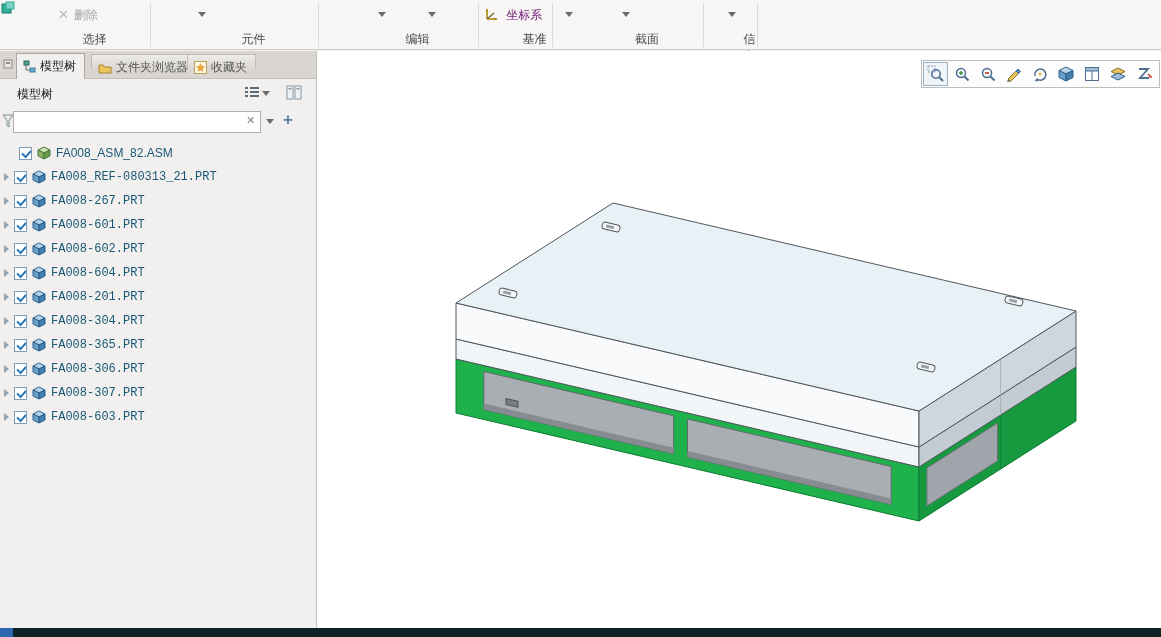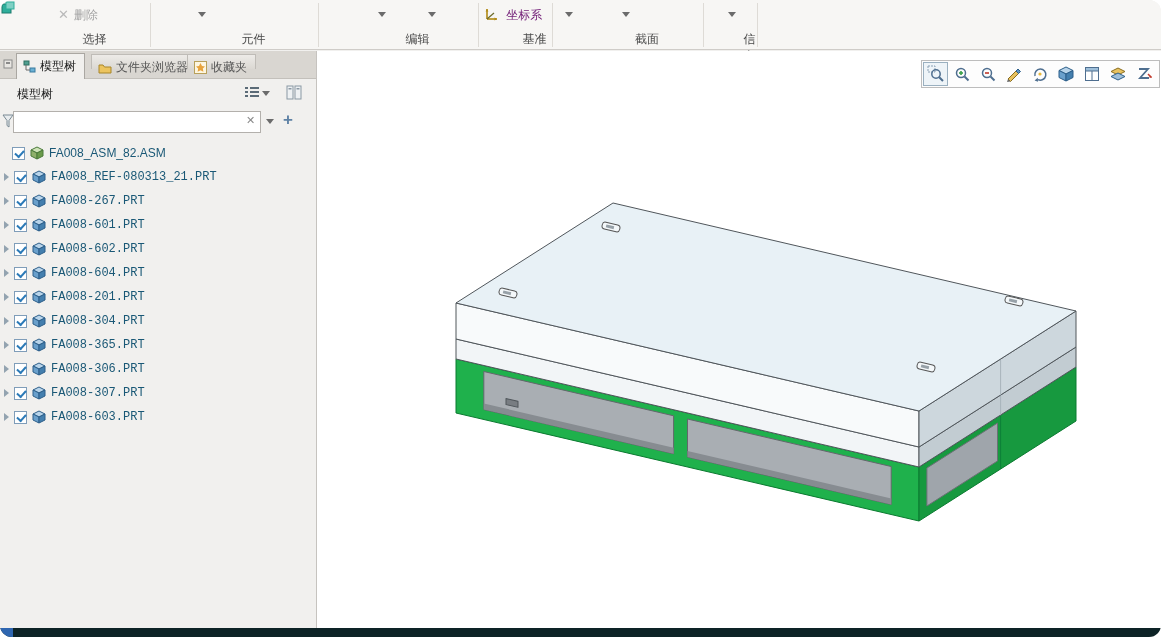--- a/index.html
+++ b/index.html
@@ -1,18 +1,18 @@
 <!DOCTYPE html>
 <html><head>
 <meta charset="utf-8">
 <style>
   * { margin:0; padding:0; box-sizing:border-box; }
   html,body { width:1161px; height:637px; overflow:hidden; }
   body { font-family:"Liberation Sans","DejaVu Sans",sans-serif; font-size:12px; color:#333; background:#fff; }
-  #app { position:relative; width:1161px; height:637px; background:#f1f0ee; overflow:hidden;border-radius:12px; }
+  #app { position:relative; width:1161px; height:637px; background:#f1f0ee; overflow:hidden; }
 
   
   #ribbon { position:absolute; left:0; top:0; width:1161px; height:50px; background:#f7f6f4; border-bottom:1px solid #cfccc8; }
   .rib-sep { position:absolute; top:3px; height:44px; width:1px; background:#dedbd6; }
   .rib-label { position:absolute; top:31px; height:17px; line-height:17px; text-align:center; color:#4a4a4a; font-size:12px;padding-left:39px; }
   .caret { display:inline-block; width:0; height:0; border-left:4px solid transparent; border-right:4px solid transparent; border-top:5px solid #6b6b6b; }
   .rib-caret { position:absolute; top:12px; cursor:pointer; }
   #btn-delete { position:absolute; left:58px; top:5px; height:20px; line-height:20px; color:#a3a3a3; cursor:default; }
   #btn-delete .x { color:#b9b9b9; font-size:13px; margin-right:5px; }
   #btn-coord { position:absolute; left:484px; top:4px; height:22px; line-height:22px; color:#701a75; cursor:pointer;text-align:center; }
@@ -35,21 +35,21 @@
 
   #search-row { position:absolute; left:0; top:58px; width:316px; height:28px; }
   #funnel { position:absolute; left:2px; top:5px; }
   #search-input { position:absolute; left:13px; top:2px; width:248px; height:22px; border:1px solid #b3b0ac; background:#fff; padding:0 18px 0 5px; font-size:12px; }
   #search-clear { position:absolute; left:246px; top:5px; color:#8a8a8a; font-size:11px; cursor:pointer; }
   #search-caret { position:absolute; left:266px; top:10px; cursor:pointer; }
   #search-plus { position:absolute; left:283px; top:1px; color:#5f82a5; font-size:17px; font-weight:bold; cursor:pointer; }
 
   #tree { position:absolute; left:0; top:90px; width:316px; bottom:0; overflow:hidden; }
   .tree-row { height:24px; line-height:24px; display:flex; align-items:center; cursor:pointer; white-space:nowrap; }
-  .tree-row.root { padding-left:12px; }
+  .tree-row.root { padding-left:19px; }
   .tree-row.child { padding-left:4px;font-family:Liberation Mono, monospace; }
   .tri { width:0; height:0; border-left:5px solid #93a3b0; border-top:4px solid transparent; border-bottom:4px solid transparent; margin-right:5px; flex:none; }
   .cb { width:13px; height:13px; background:#fff; border:1px solid #7f9db9; position:relative; margin-right:5px; flex:none; }
   .cb::after { content:""; position:absolute; left:2px; top:2px; width:7px; height:4px; border-left:2px solid #2b7ab8; border-bottom:2px solid #2b7ab8; transform:rotate(-48deg); }
   .tree-ico { margin-right:5px; flex:none; display:inline-flex; }
   .tree-label { color:#1a5876; font-size:12px; }
 
   
   #canvas { position:absolute; left:316px; top:51px; right:0; bottom:9px; background:#ffffff; border-left:1px solid #c6c3bf; }
   #model-svg { position:absolute; left:0; top:0; }

